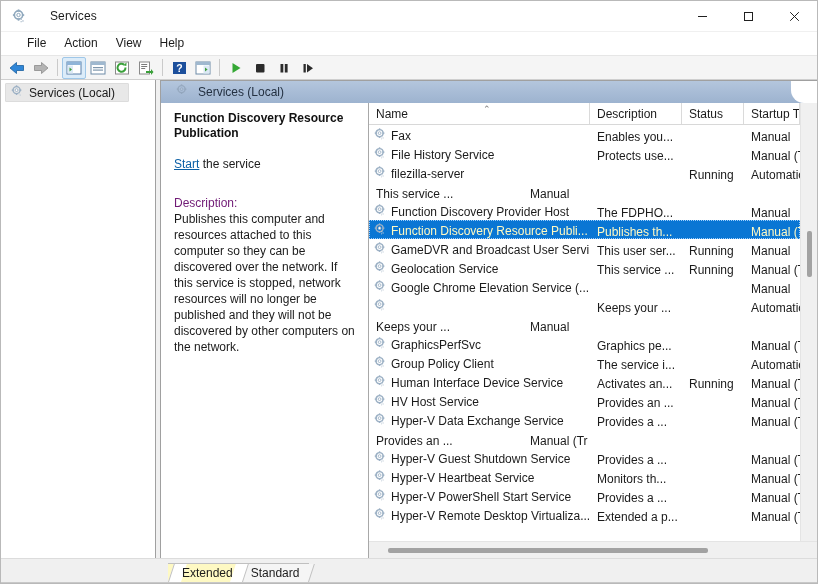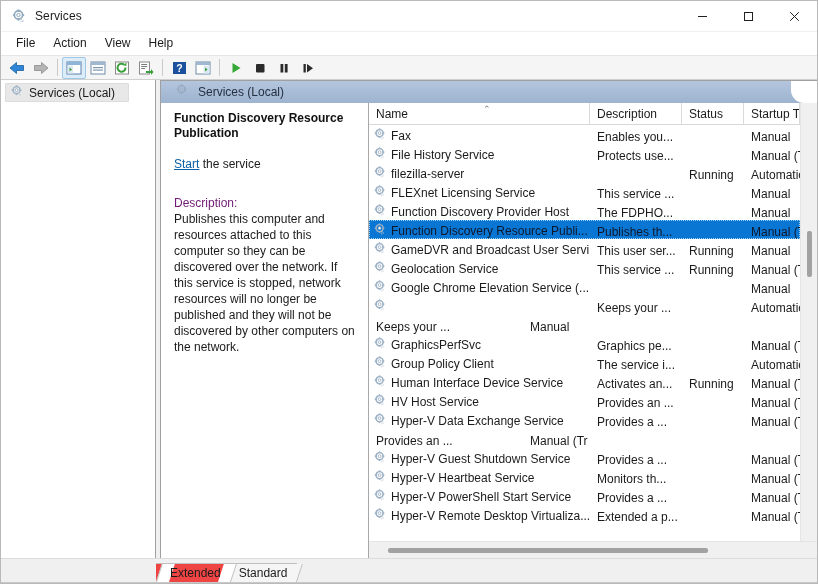--- a/index.html
+++ b/index.html
@@ -26,37 +26,38 @@
     border-bottom: 1px solid #f0f0f0;
   }
   .title-icon {
     width: 16px; height: 16px;
     margin-left: 10px; margin-right: 8px;
     position: relative; flex: 0 0 16px;
   }
   .title-text {
     font-size: 12px; color: #1b1b1b;
     letter-spacing: .1px;
+    margin-left: 15px;
   }
   .win-buttons { margin-left: auto; display: flex; height: 31px; }
   .win-btn {
     width: 46px; height: 31px;
     display: flex; align-items: center; justify-content: center;
     font-size: 12px; color: #202020;
     background: transparent; border: none;
     font-family: "Liberation Sans", sans-serif;
   }
   .win-btn svg { display:block; }
 
   
   .menubar {
     height: 23px; flex: 0 0 23px;
     display: flex; align-items: center;
     background: #ffffff;
-    padding-left: 6px;
+    padding-left: 17px;
   }
   .menu-item {
     font-size: 12px; color: #1b1b1b;
     padding: 3px 9px 4px 9px;
     white-space: nowrap;
   }
 
   
   .toolbar {
     height: 25px; flex: 0 0 25px;
@@ -233,21 +234,21 @@
   .lv-row {
     height: 19px;
     display: flex; align-items: flex-end;
     white-space: nowrap;
   }
   .lv-row.selected {
     background: #0a76d4;
     outline: 1px dotted #9ed0ff;
     outline-offset: -1px;
   }
-  .lv-row.selected .cell { color: #0f172a; }
+  .lv-row.selected .cell { color: #fef9c3; }
   .cell {
     font-size: 12px; color: #1b1b1b;
     overflow: hidden; text-overflow: clip;
     white-space: nowrap;
     padding-left: 7px;
   }
   .cell.name {
     width: 221px; flex: 0 0 221px;
     display: flex; align-items: center;
     padding-left: 4px;
@@ -315,21 +316,21 @@
   }
   .tab::after {
     content: "";
     position: absolute;
     right: 0; top: 0; bottom: 0; width: 12px;
     background: #f5f5f5;
     border-right: 1px solid #c0c0c0;
     transform: skewX(-18deg);
     transform-origin: bottom right;
   }
-  .tab.active { background: #ef4444; z-index: 3; }
+  .tab.active { background: #fef9c3; z-index: 3; margin-left: 12px; }
   .tab.active::before, .tab.active::after { background: #ffffff; }
   .tab span { position: relative; z-index: 4; }
 
   .statusbar {
     height: 1px; flex: 0 0 1px;
     background: #c8c8c8;
   }
 </style>
 </head>
 <body>
@@ -608,38 +609,20 @@
                             <rect x="9.2" y="13" width="1.1" height="1.1"></rect>
                           </g>
                         </svg></span>
                       <span>filezilla-server</span>
                     </div>
                     <div class="cell desc"></div>
                     <div class="cell status">Running</div>
                     <div class="cell startup">Automatic</div>
                   </div>
                   <div class="lv-row">
-                    <div class="cell name">
-                      <span class="gear"><svg width="14" height="14" viewBox="0 0 16 16">
-                          <circle cx="7.5" cy="7" r="4" fill="none" stroke="#9bb0c4" stroke-width="1.7"></circle>
-                          <circle cx="7.5" cy="7" r="1.6" fill="#ffffff" stroke="#9bb0c4" stroke-width="1"></circle>
-                          <g fill="#9bb0c4">
-                            <rect x="6.7" y="1.5" width="1.6" height="2"></rect>
-                            <rect x="6.7" y="10.5" width="1.6" height="2"></rect>
-                            <rect x="2" y="6.2" width="2" height="1.6"></rect>
-                            <rect x="11" y="6.2" width="2" height="1.6"></rect>
-                          </g>
-                          <g fill="#c3cfda">
-                            <rect x="9.4" y="10.4" width="1.3" height="1.3"></rect>
-                            <rect x="10.9" y="11.9" width="1.3" height="1.3"></rect>
-                            <rect x="9.2" y="13" width="1.1" height="1.1"></rect>
-                          </g>
-                        </svg></span>
-                      <span>FLEXnet Licensing Service</span>
-                    </div>
                     <div class="cell desc">This service ...</div>
                     <div class="cell status"></div>
                     <div class="cell startup">Manual</div>
                   </div>
                   <div class="lv-row">
                     <div class="cell name">
                       <span class="gear"><svg width="14" height="14" viewBox="0 0 16 16">
                           <circle cx="7.5" cy="7" r="4" fill="none" stroke="#9bb0c4" stroke-width="1.7"></circle>
                           <circle cx="7.5" cy="7" r="1.6" fill="#ffffff" stroke="#9bb0c4" stroke-width="1"></circle>
                           <g fill="#9bb0c4">

